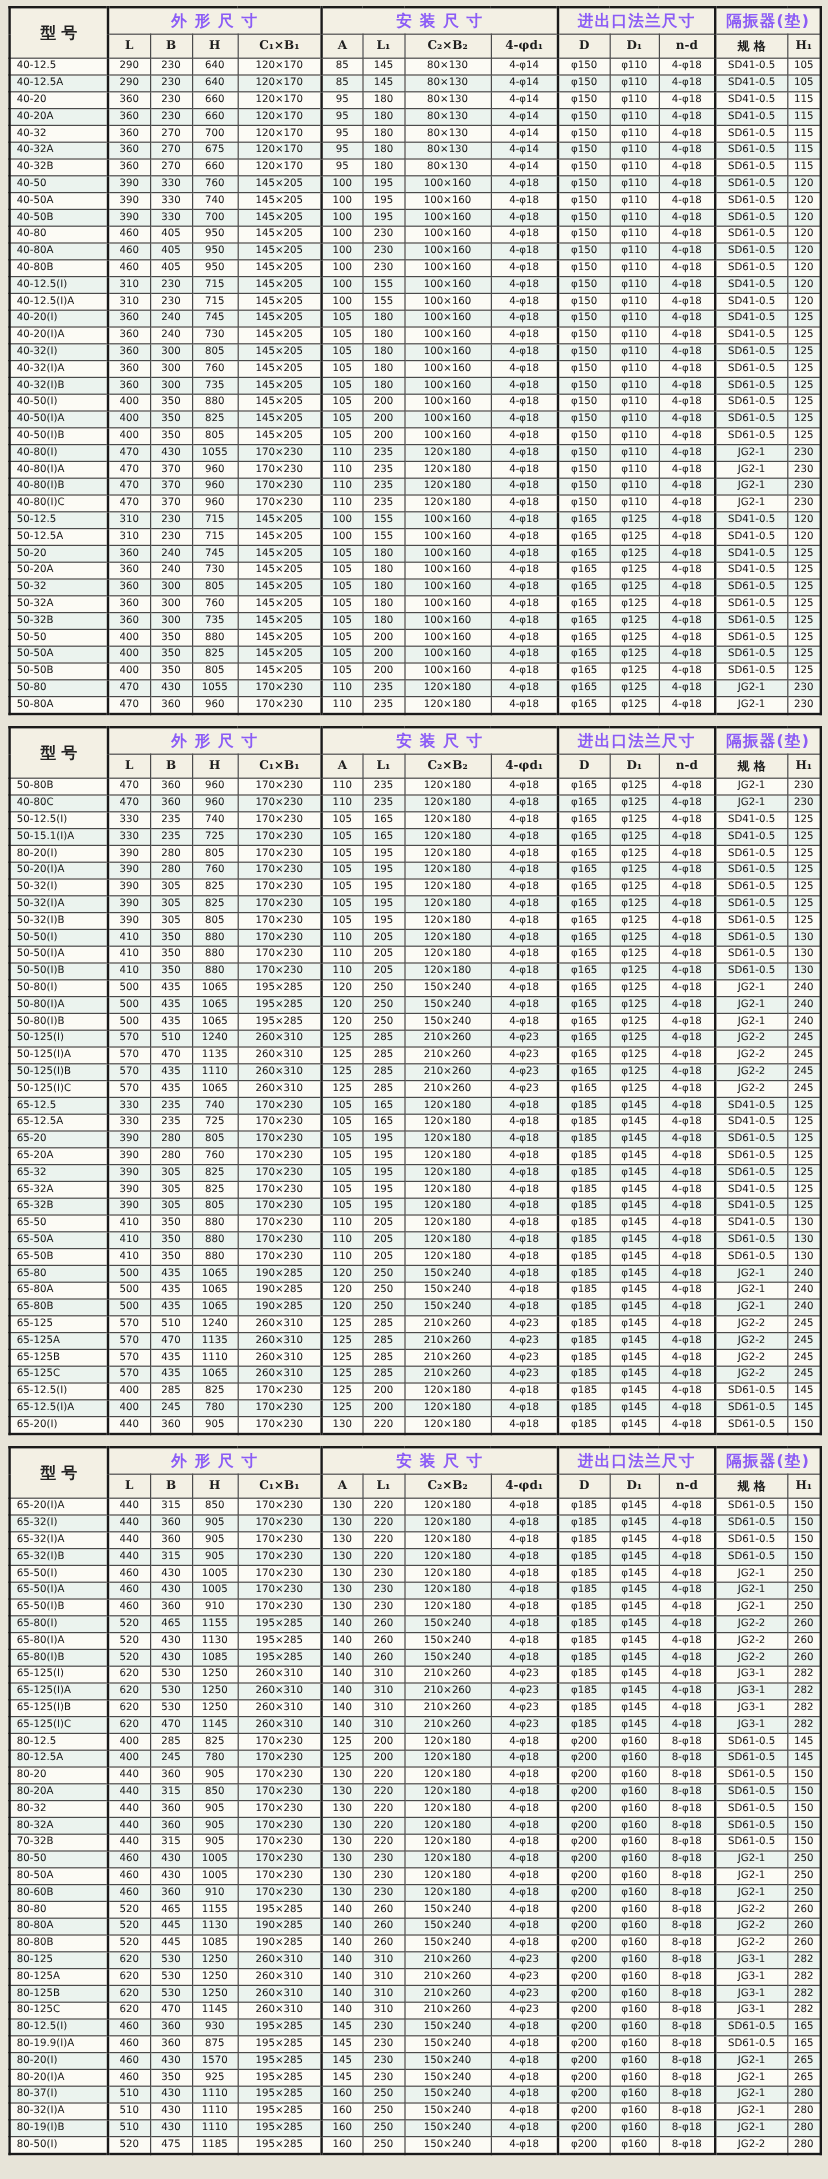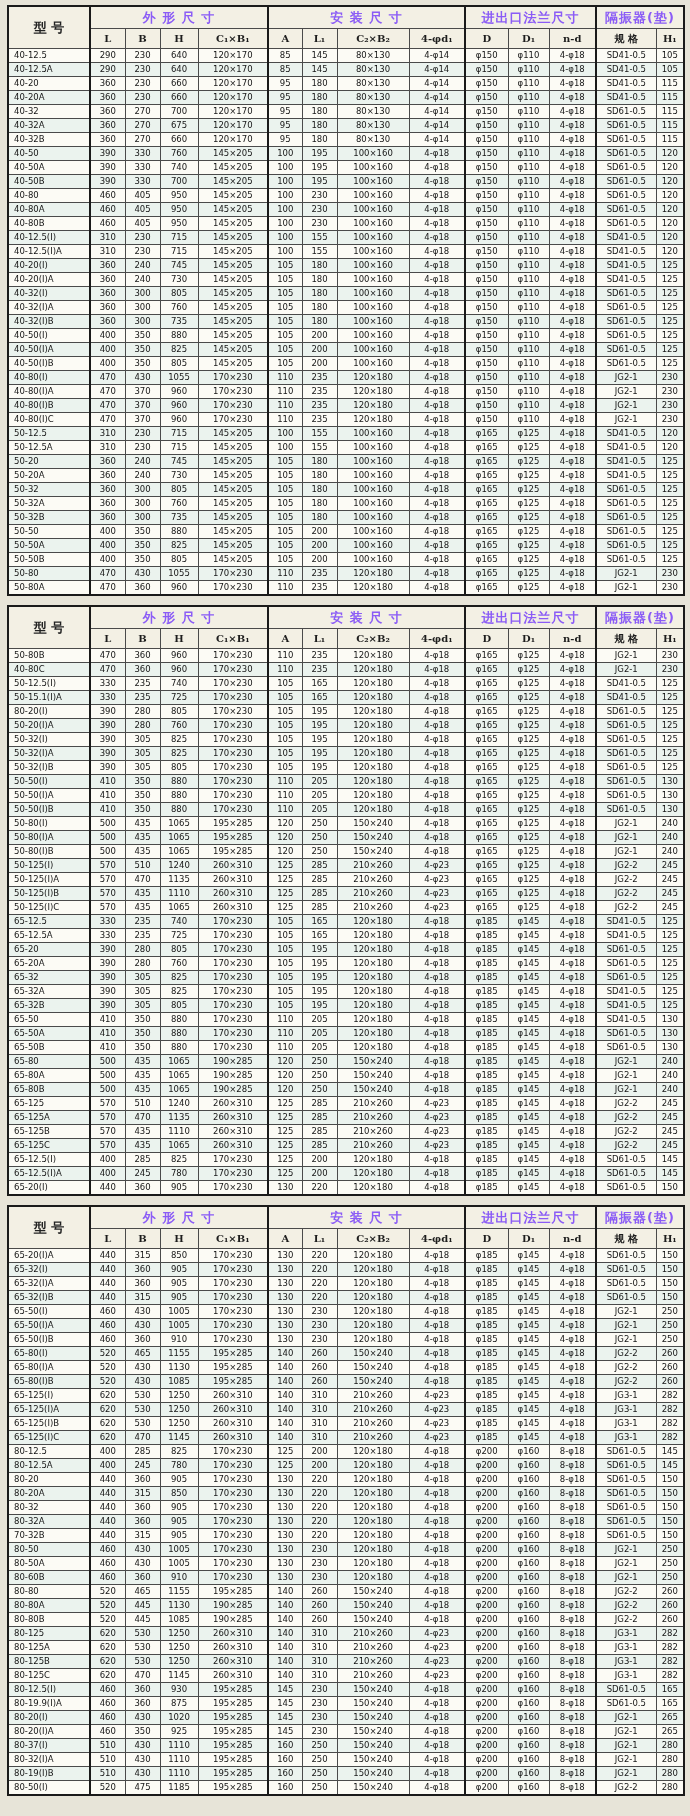--- a/index.html
+++ b/index.html
@@ -1924,21 +1924,21 @@
           <td class="num gs">φ200</td>
           <td class="num">φ160</td>
           <td class="num">8-φ18</td>
           <td class="num gs">SD61-0.5</td>
           <td class="num">165</td>
         </tr>
         <tr>
           <td class="model">80-20(I)</td>
           <td class="num gs">460</td>
           <td class="num">430</td>
-          <td class="num">1020</td>
+          <td class="num">1570</td>
           <td class="num">195×285</td>
           <td class="num gs">145</td>
           <td class="num">230</td>
           <td class="num">150×240</td>
           <td class="num">4-φ18</td>
           <td class="num gs">φ200</td>
           <td class="num">φ160</td>
           <td class="num">8-φ18</td>
           <td class="num gs">JG2-1</td>
           <td class="num">265</td>

